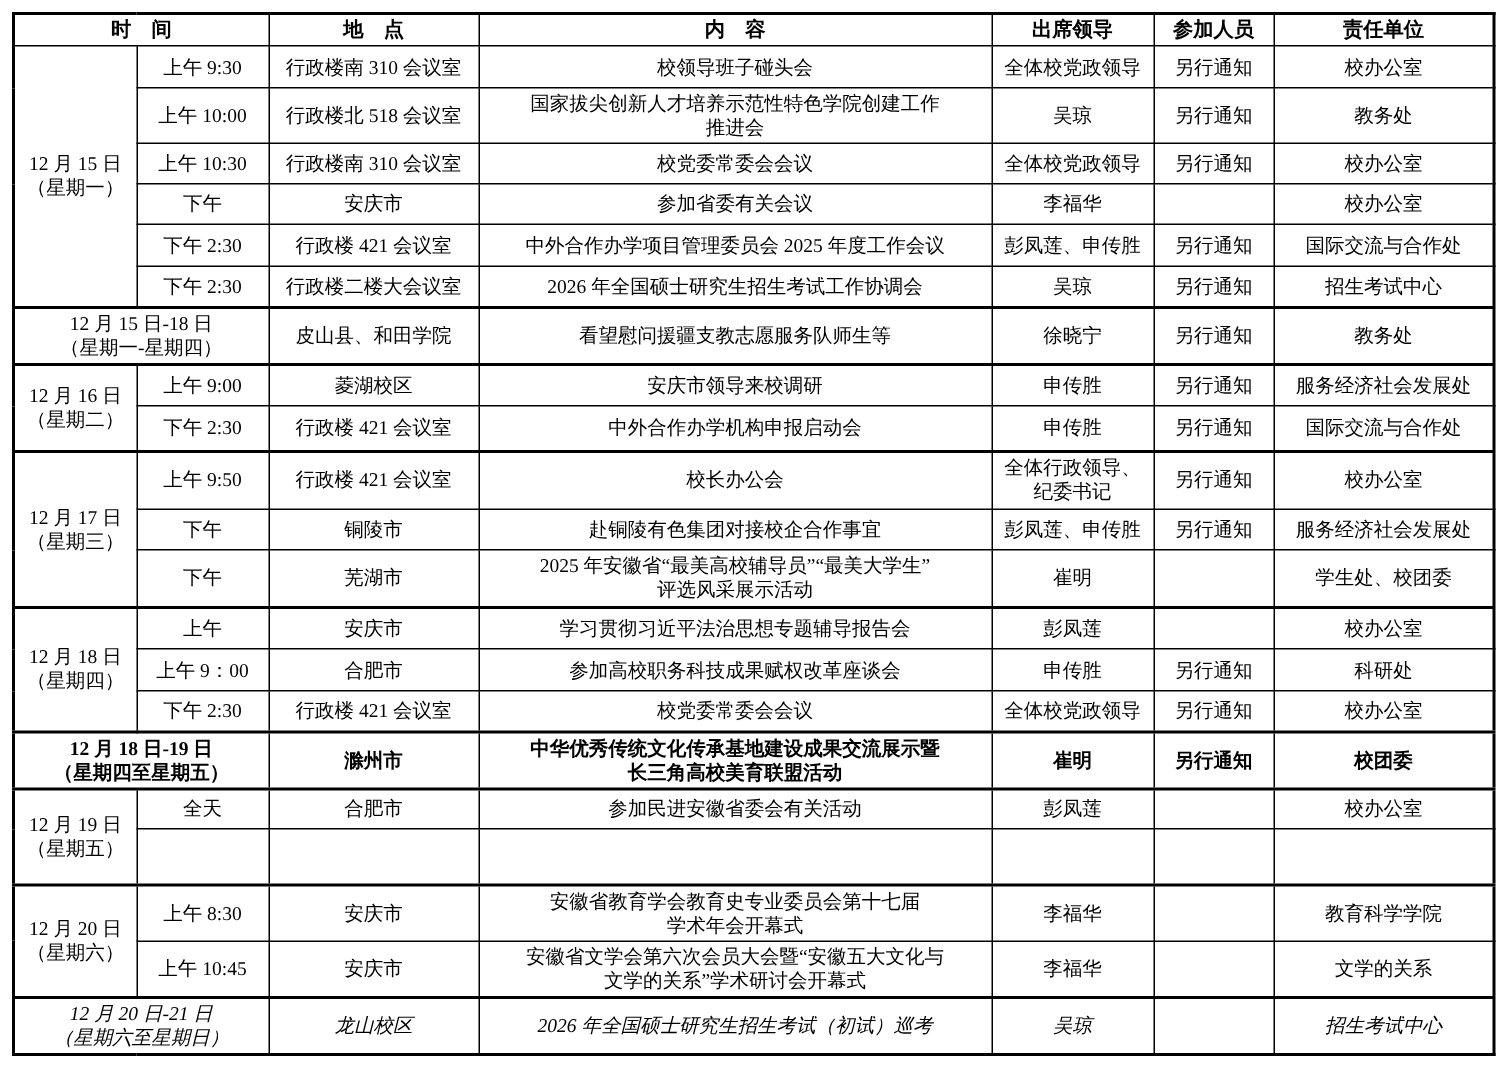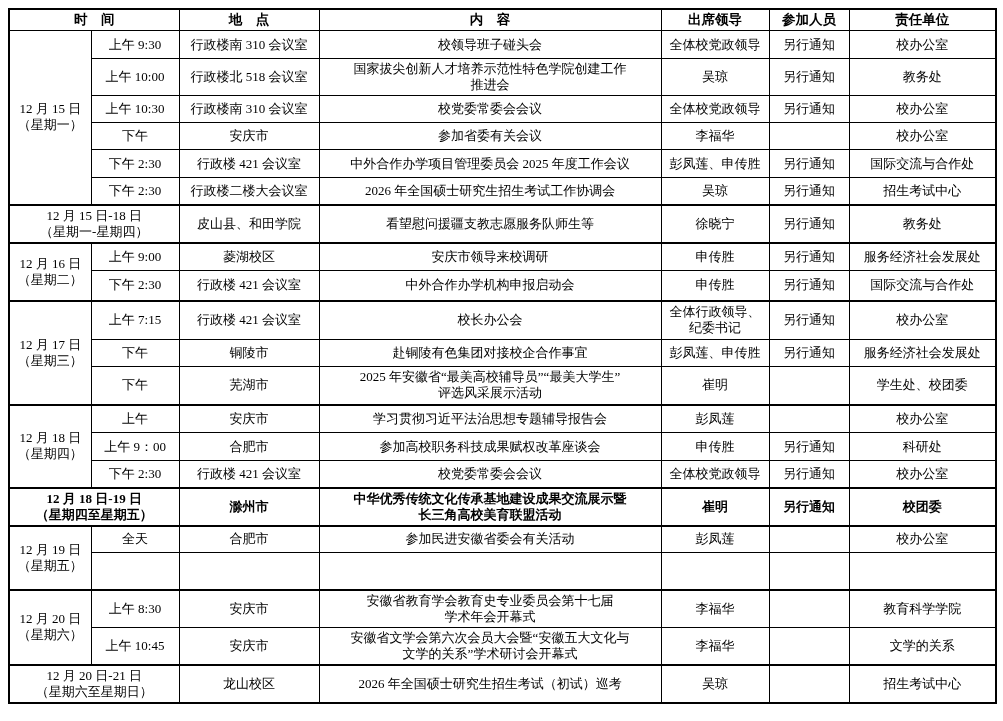--- a/index.html
+++ b/index.html
@@ -61,21 +61,21 @@
   tbody tr:nth-child(8)  { height: 28px; padding-left: 24px; }
   tbody tr:nth-child(9)  { height: 30px; }
   tbody tr:nth-child(10) { height: 39px; }
   tbody tr:nth-child(12) { height: 38px; }
   tbody tr:nth-child(13) { height: 28px; }
   tbody tr:nth-child(14) { height: 28px; }
   tbody tr:nth-child(16) { height: 38px; font-weight: bold; }
   tbody tr:nth-child(18) { height: 37px; }
   tbody tr:nth-child(19) { height: 37px; }
   tbody tr:nth-child(20) { height: 38px; }
-  tbody tr:nth-child(21) { height: 35px; }
+  tbody tr:nth-child(21) { height: 35px; font-style: italic; }
   
   tbody tr:nth-child(7)  > td,
   tbody tr:nth-child(8)  > td,
   tbody tr:nth-child(10) > td,
   tbody tr:nth-child(13) > td,
   tbody tr:nth-child(16) > td,
   tbody tr:nth-child(17) > td,
   tbody tr:nth-child(19) > td,
   tbody tr:nth-child(21) > td {
     border-top-width: 2px;
@@ -188,21 +188,21 @@
           <td>下午 2:30</td>
           <td>行政楼 421 会议室</td>
           <td>中外合作办学机构申报启动会</td>
           <td>申传胜</td>
           <td>另行通知</td>
           <td>国际交流与合作处</td>
         </tr>
         <tr>
           <td rowspan="3">12 月 17 日
 （星期三）</td>
-          <td>上午 7:15</td>
+          <td>上午 9:50</td>
           <td>行政楼 421 会议室</td>
           <td>校长办公会</td>
           <td>全体行政领导、
 纪委书记</td>
           <td>另行通知</td>
           <td>校办公室</td>
         </tr>
         <tr>
           <td>下午</td>
           <td>铜陵市</td>

